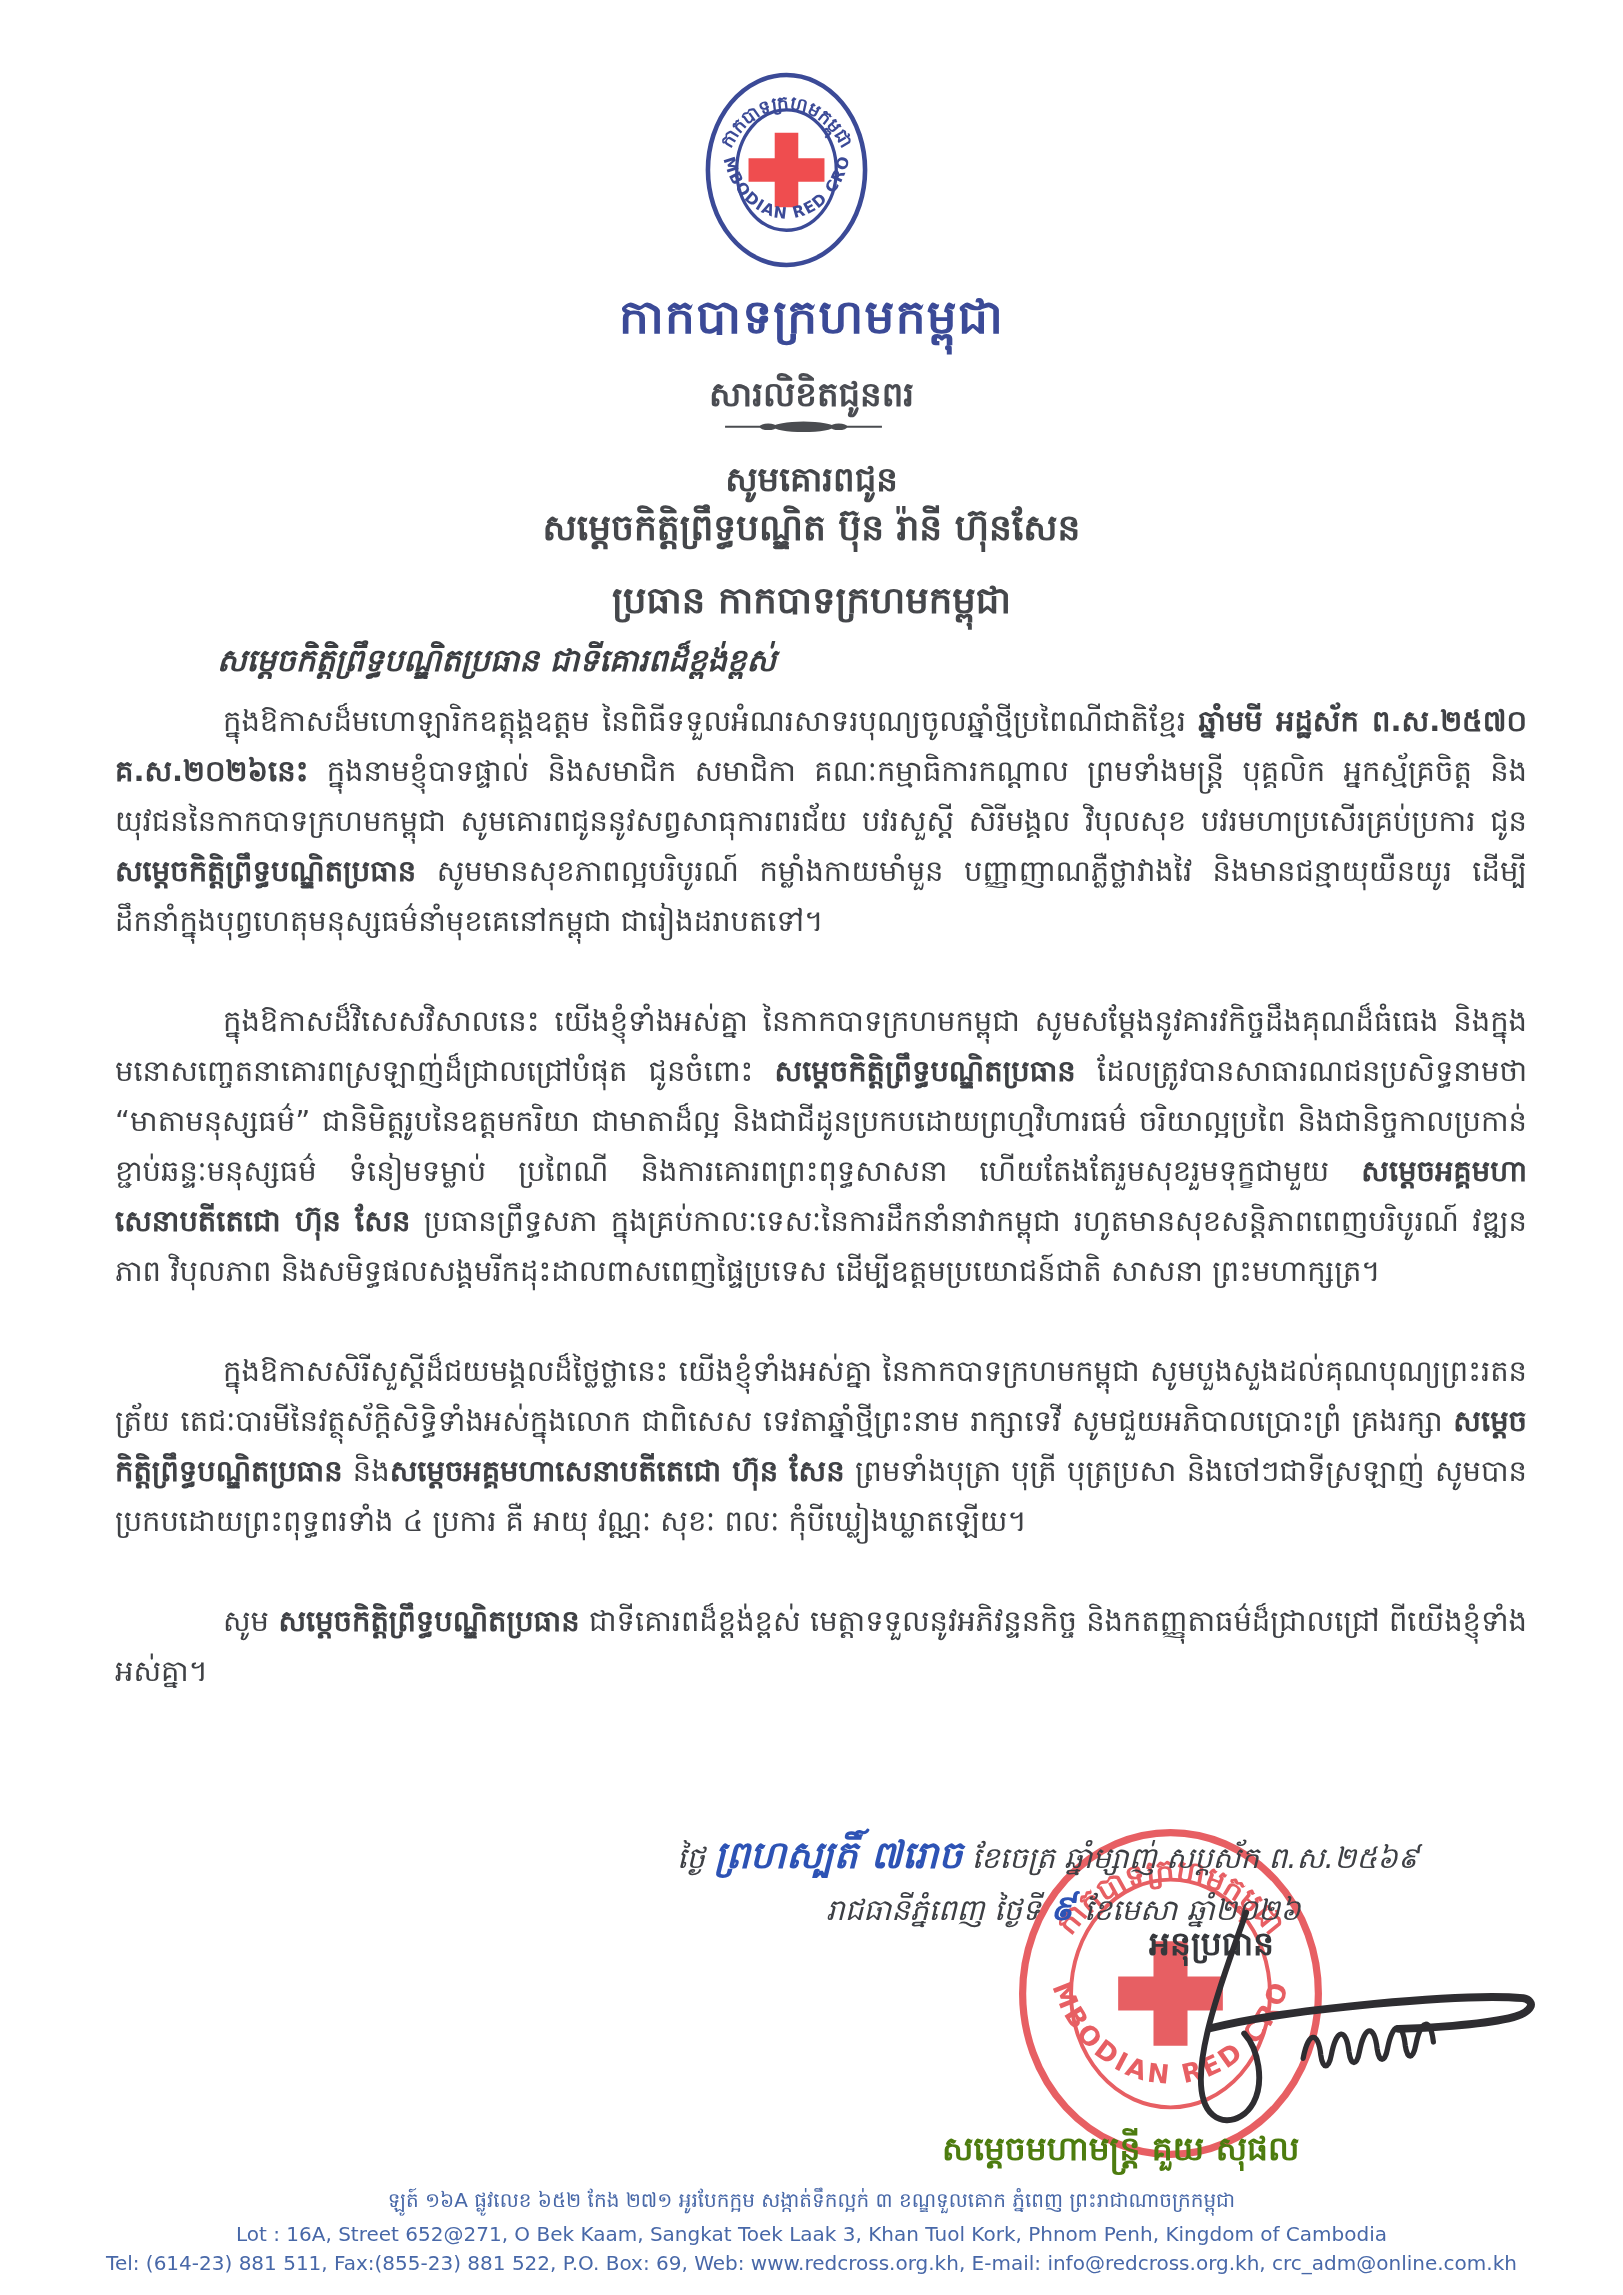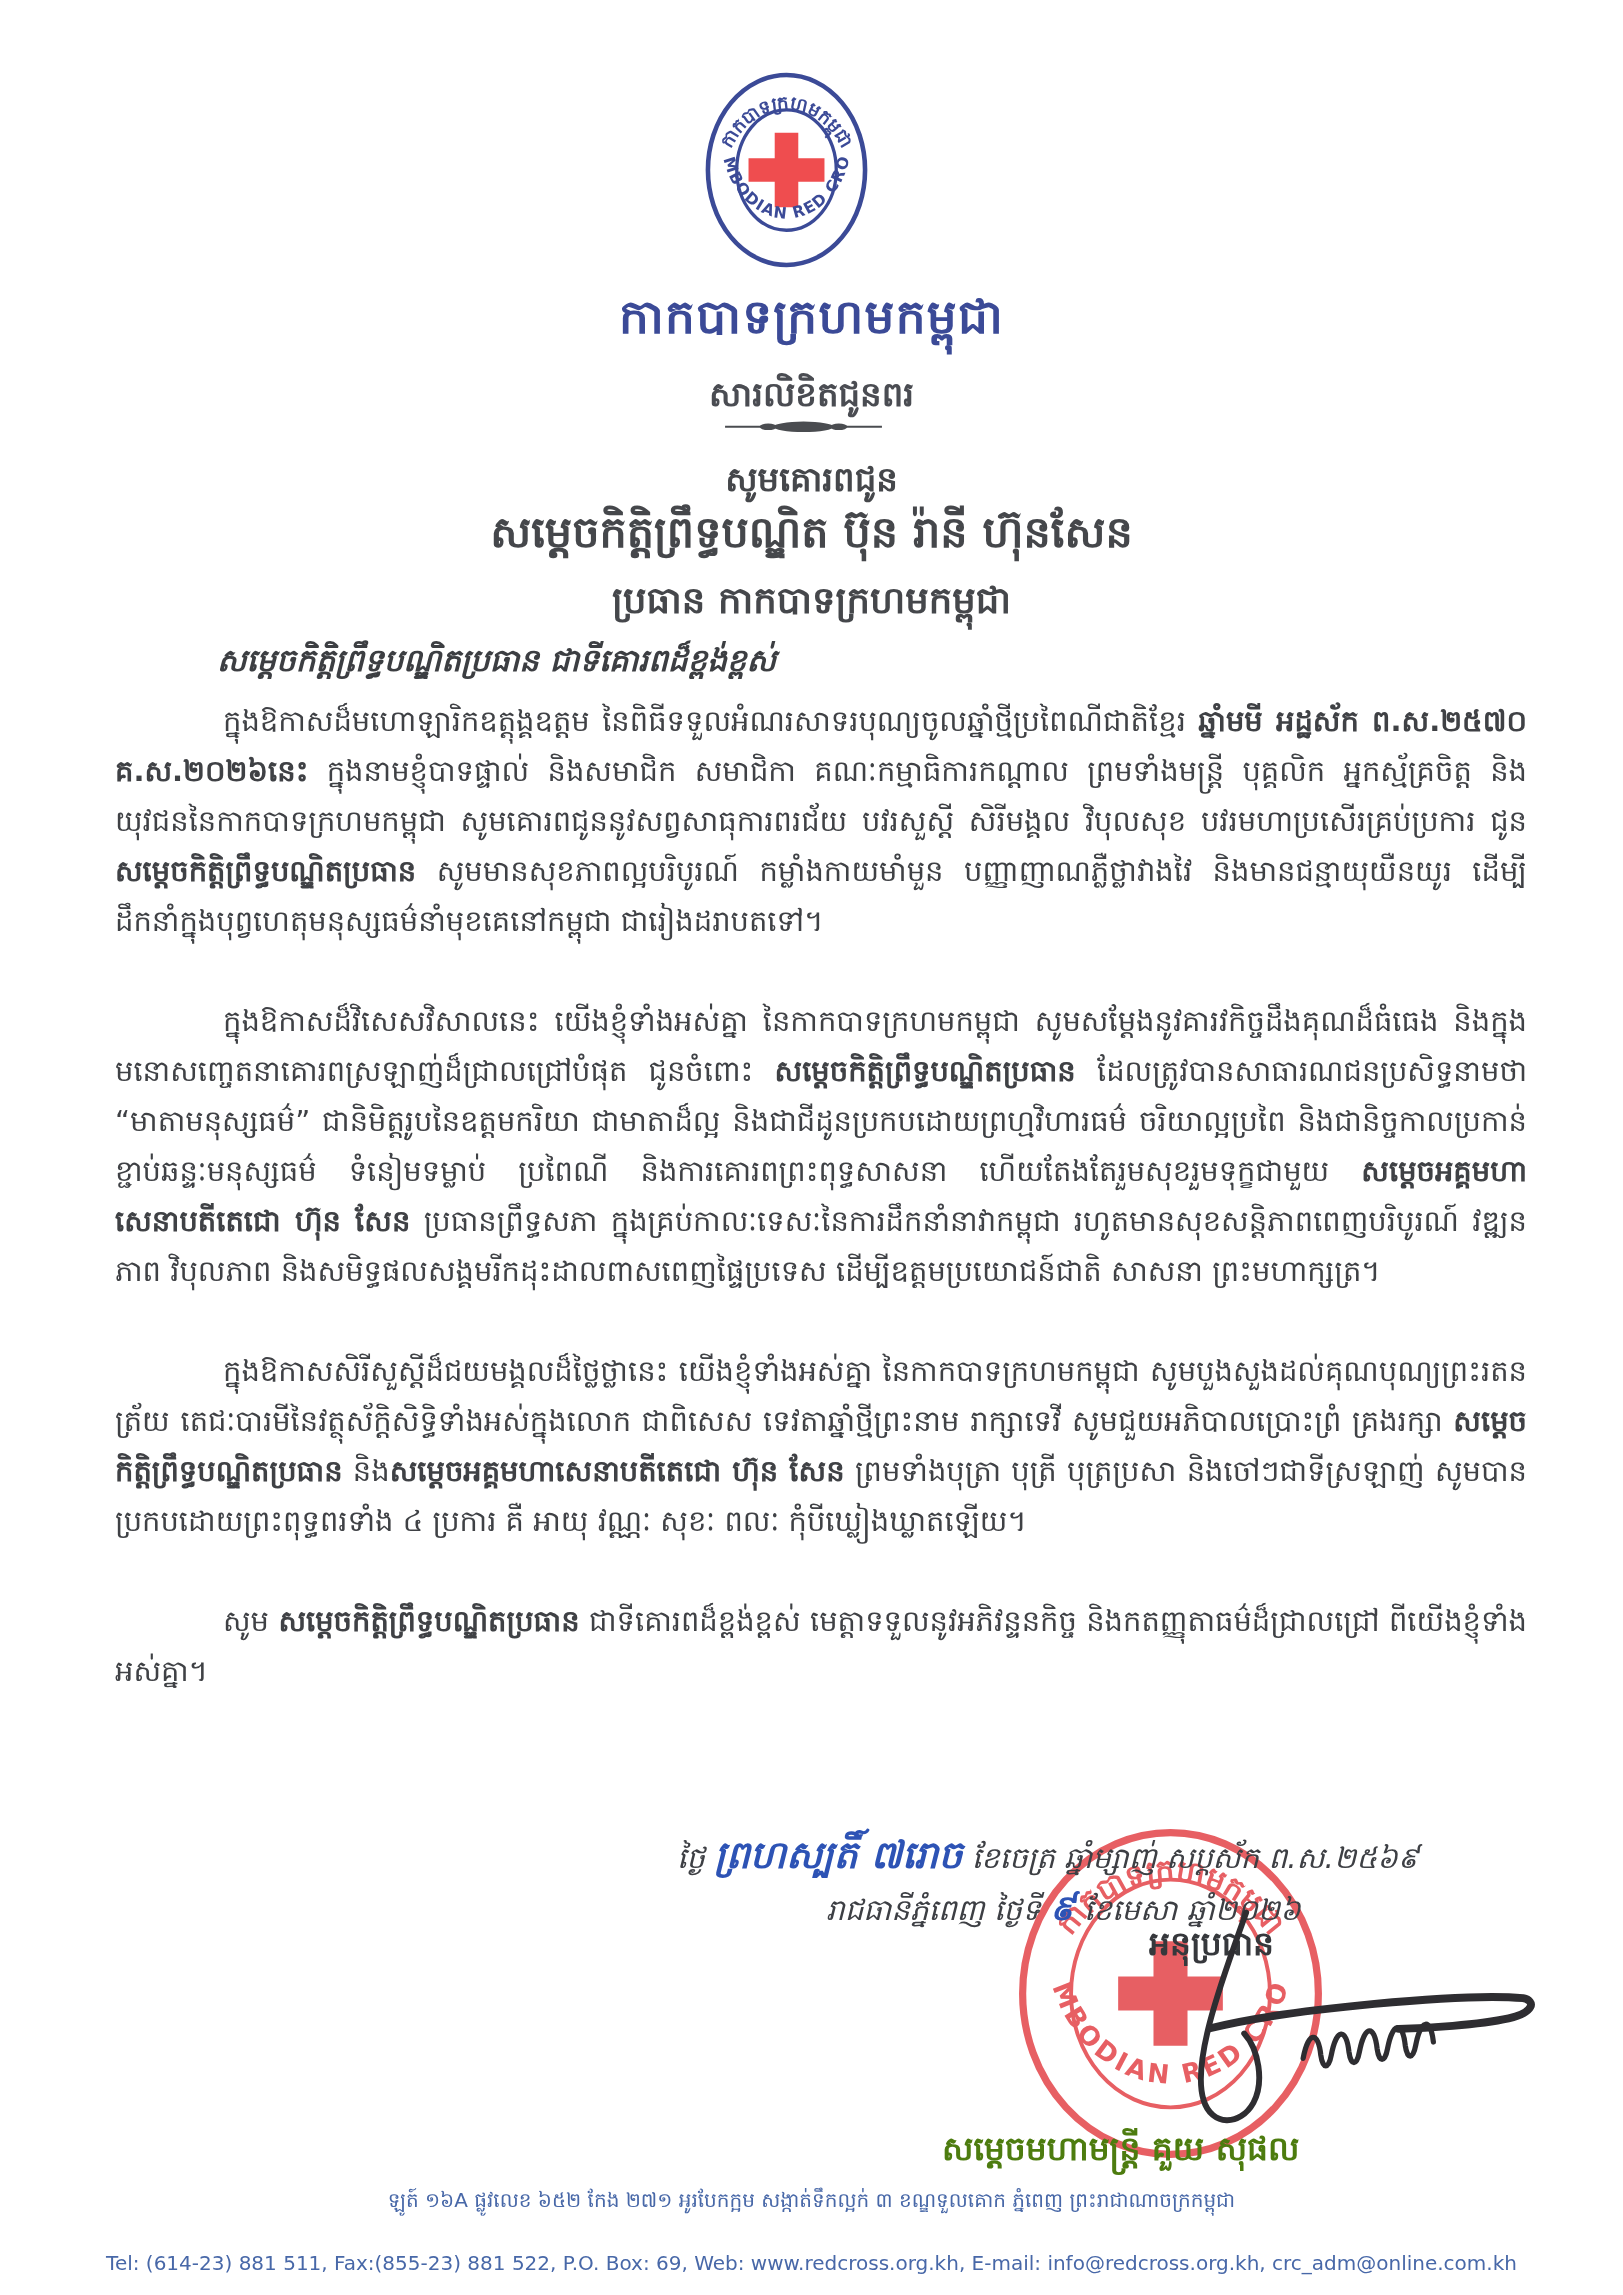--- a/index.html
+++ b/index.html
@@ -6,21 +6,21 @@
   .page{
     position:relative;width:1623px;height:2295px;background:#ffffff;
     font-family:"DejaVu Sans","Liberation Sans",sans-serif;overflow:hidden;
   }
   .abs{position:absolute;}
   .ctr{left:0;width:1623px;text-align:center;}
   
   .org-title{top:287px;font-size:47px;font-weight:bold;color:#3b4a97;letter-spacing:1.3px;}
   .letter-title{top:373px;font-size:34px;font-weight:bold;color:#4a4c52;}
   .greet{top:458px;font-size:34px;font-weight:bold;color:#45474b;}
-  .recipient{top:505px;font-size:43px;font-weight:bold;color:#45474b;}
+  .recipient{top:505px;font-size:36px;font-weight:bold;color:#45474b;}
   .recipient-title{top:577px;font-size:37px;font-weight:bold;color:#45474b;}
   .salutation{left:217px;top:641px;font-size:31px;font-weight:bold;font-style:italic;color:#3c3e42;}
   
   .body-block{left:115px;top:684px;width:1412px;color:#3f4145;}
   .body-block p{
     margin:12px 0 50px 0;font-size:29px;line-height:50px;text-align:justify;
     text-indent:108px;
   }
   .body-block .b{font-weight:bold;}
   
@@ -110,16 +110,17 @@
 
   <svg class="abs signature" width="432" height="249" viewBox="0 0 660 380">
     <path d="M205,5 C175,90 120,230 140,292 C152,332 196,332 216,296 C233,264 224,214 202,190" fill="none" stroke="#2e2d31" stroke-width="9" stroke-linecap="round"></path>
     <path d="M150,182 C270,152 540,128 628,136 C648,140 645,158 606,167 C560,177 480,182 438,183" fill="none" stroke="#2e2d31" stroke-width="12" stroke-linecap="round"></path>
     <path d="M292,228 c8,-42 23,-42 27,-5 c3,22 12,22 16,0 c8,-42 23,-42 27,-5 c3,22 12,22 16,0 c8,-42 23,-42 27,-5 c3,22 12,22 16,0 c8,-42 23,-42 27,-5 c3,22 12,22 16,0 c8,-42 23,-42 27,-5" fill="none" stroke="#2e2d31" stroke-width="8" stroke-linecap="round"></path>
   </svg>
 
   <div class="abs signer">សម្តេចមហាមន្ត្រី គួយ សុផល</div>
 
   <div class="abs ctr footer-kh">ឡូត៍ ១៦A ផ្លូវលេខ ៦៥២ កែង ២៧១ អូរបែកក្អម សង្កាត់ទឹកល្អក់ ៣ ខណ្ឌទួលគោក ភ្នំពេញ ព្រះរាជាណាចក្រកម្ពុជា</div>
+  <div class="abs ctr footer-en1">Lot : 16A, Street 652@271, O Bek Kaam, Sangkat Toek Laak 3, Khan Tuol Kork, Phnom Penh, Kingdom of Cambodia</div>
   <div class="abs ctr footer-en2">Tel: (614-23) 881 511, Fax:(855-23) 881 522, P.O. Box: 69, Web: www.redcross.org.kh, E-mail: info@redcross.org.kh, crc_adm@online.com.kh</div>
 
 </div>
 
 
 </body></html>

